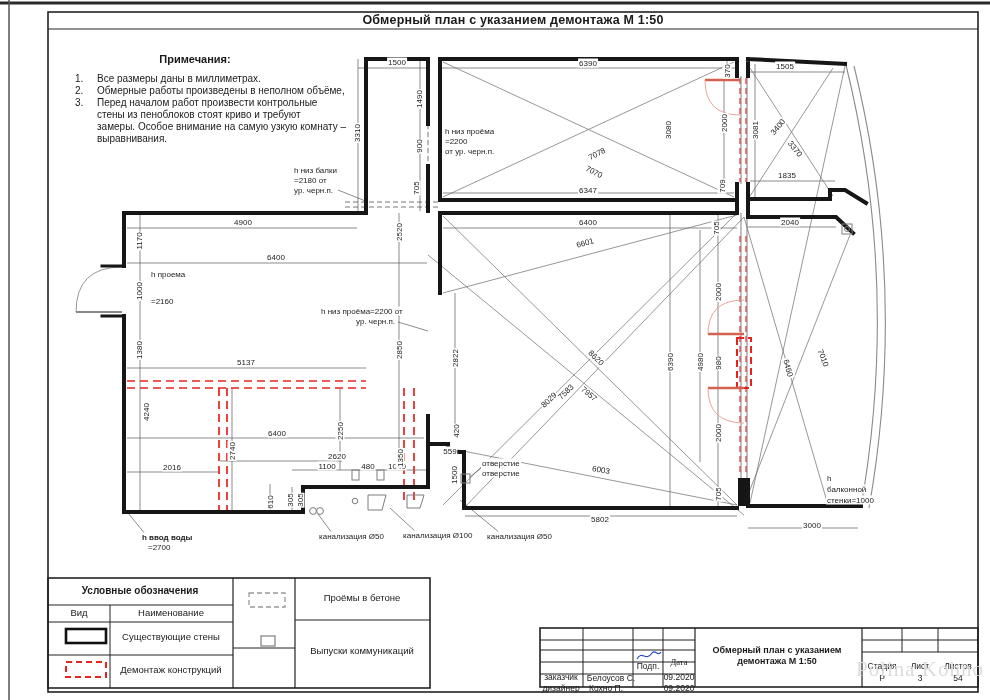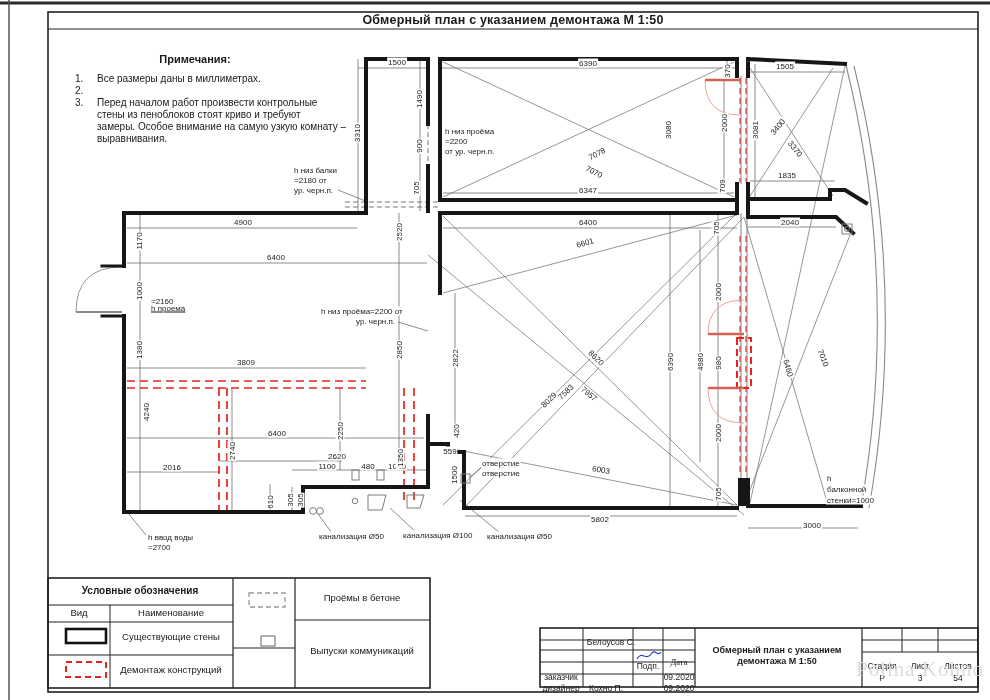--- a/index.html
+++ b/index.html
@@ -211,20 +211,21 @@
   <div class="txt ttl c" style="left:513px;top:20px;">Обмерный план с указанием демонтажа  М 1:50</div>
 
   <div id="notes">
     <div class="txt nhead" style="position:static;text-align:center;width:240px;margin:0 0 8px 0;">Примечания:</div>
     <div class="note-row">
         <span class="note-num">1.</span>
         <span>Все размеры даны в миллиметрах.</span>
       </div>
     <div class="note-row">
         <span class="note-num">2.</span>
+        <span>Обмерные работы произведены в неполном объёме,</span>
       </div>
     <div class="note-row">
         <span class="note-num">3.</span>
         <span>Перед началом работ произвести контрольные</span>
       </div>
     <div class="note-row">
         <span class="note-num"></span>
         <span>стены из пеноблоков стоят криво и требуют</span>
       </div>
     <div class="note-row">
@@ -257,21 +258,21 @@
       <span class="plabel" style="left: 787px; top: 175px; transform: translate(-50%, -50%) rotate(0deg);">1835</span>
       <span class="plabel" style="left: 722px; top: 186px; transform: translate(-50%, -50%) rotate(-90deg);">709</span>
       <span class="plabel" style="left: 243px; top: 222px; transform: translate(-50%, -50%) rotate(0deg);">4900</span>
       <span class="plabel" style="left: 139px; top: 241px; transform: translate(-50%, -50%) rotate(-90deg);">1170</span>
       <span class="plabel" style="left: 276px; top: 257px; transform: translate(-50%, -50%) rotate(0deg);">6400</span>
       <span class="plabel" style="left: 139px; top: 291px; transform: translate(-50%, -50%) rotate(-90deg);">1000</span>
       <span class="plabel" style="left: 139px; top: 350px; transform: translate(-50%, -50%) rotate(-90deg);">1380</span>
       <span class="plabel" style="left: 146px; top: 412px; transform: translate(-50%, -50%) rotate(-90deg);">4240</span>
       <span class="plabel" style="left: 172px; top: 467px; transform: translate(-50%, -50%) rotate(0deg);">2016</span>
       <span class="plabel" style="left: 232px; top: 451px; transform: translate(-50%, -50%) rotate(-90deg);">2740</span>
-      <span class="plabel" style="left: 246px; top: 362px; transform: translate(-50%, -50%) rotate(0deg);">3809</span>
+      <span class="plabel" style="left: 246px; top: 362px; transform: translate(-50%, -50%) rotate(0deg);">5137</span>
       <span class="plabel" style="left: 277px; top: 433px; transform: translate(-50%, -50%) rotate(0deg);">6400</span>
       <span class="plabel" style="left: 340px; top: 431px; transform: translate(-50%, -50%) rotate(-90deg);">2250</span>
       <span class="plabel" style="left: 337px; top: 456px; transform: translate(-50%, -50%) rotate(0deg);">2620</span>
       <span class="plabel" style="left: 327px; top: 466px; transform: translate(-50%, -50%) rotate(0deg);">1100</span>
       <span class="plabel" style="left: 368px; top: 466px; transform: translate(-50%, -50%) rotate(0deg);">480</span>
       <span class="plabel" style="left: 397px; top: 466px; transform: translate(-50%, -50%) rotate(0deg);">1040</span>
       <span class="plabel" style="left: 400px; top: 458px; transform: translate(-50%, -50%) rotate(-90deg);">1350</span>
       <span class="plabel" style="left: 270px; top: 502px; transform: translate(-50%, -50%) rotate(-90deg);">610</span>
       <span class="plabel" style="left: 290px; top: 500px; transform: translate(-50%, -50%) rotate(-90deg);">305</span>
       <span class="plabel" style="left: 300px; top: 500px; transform: translate(-50%, -50%) rotate(-90deg);">305</span>
@@ -299,48 +300,48 @@
       <span class="plabel" style="left: 450px; top: 451px; transform: translate(-50%, -50%) rotate(0deg);">559</span>
       <span class="plabel" style="left: 454px; top: 475px; transform: translate(-50%, -50%) rotate(-90deg);">1500</span>
       <span class="plabel" style="left: 601px; top: 470px; transform: translate(-50%, -50%) rotate(10deg);">6003</span>
       <span class="plabel" style="left: 600px; top: 519px; transform: translate(-50%, -50%) rotate(0deg);">5802</span>
       <span class="plabel ann" style="left: 444px; top: 131px; transform: translate(0px, -50%) rotate(0deg); transform-origin: left center;">h низ проёма</span>
       <span class="plabel ann" style="left: 444px; top: 141px; transform: translate(0px, -50%) rotate(0deg); transform-origin: left center;">=2200</span>
       <span class="plabel ann" style="left: 444px; top: 151px; transform: translate(0px, -50%) rotate(0deg); transform-origin: left center;">от ур. черн.п.</span>
       <span class="plabel ann" style="left: 293px; top: 170px; transform: translate(0px, -50%) rotate(0deg); transform-origin: left center;">h низ балки</span>
       <span class="plabel ann" style="left: 293px; top: 180px; transform: translate(0px, -50%) rotate(0deg); transform-origin: left center;">=2180 от</span>
       <span class="plabel ann" style="left: 293px; top: 190px; transform: translate(0px, -50%) rotate(0deg); transform-origin: left center;">ур. черн.п.</span>
-      <span class="plabel ann" style="left: 150px; top: 308px; transform: translate(0px, -50%) rotate(0deg); transform-origin: left center; text-decoration: underline;">h проема</span>
+      <span class="plabel ann" style="left: 150px; top: 274px; transform: translate(0px, -50%) rotate(0deg); transform-origin: left center;">h проема</span>
       <span class="plabel ann" style="left: 150px; top: 301px; transform: translate(0px, -50%) rotate(0deg); transform-origin: left center;">=2160</span>
       <span class="plabel ann" style="left: 320px; top: 311px; transform: translate(0px, -50%) rotate(0deg); transform-origin: left center;">h низ проёма=2200 от</span>
       <span class="plabel ann" style="left: 355px; top: 321px; transform: translate(0px, -50%) rotate(0deg); transform-origin: left center;">ур. черн.п.</span>
       <span class="plabel ann" style="left: 481px; top: 463px; transform: translate(0px, -50%) rotate(0deg); transform-origin: left center;">отверстие</span>
       <span class="plabel ann" style="left: 481px; top: 473px; transform: translate(0px, -50%) rotate(0deg); transform-origin: left center;">отверстие</span>
-      <span class="plabel ann" style="left: 147px; top: 537px; transform: translate(0px, -50%) rotate(0deg); transform-origin: left center;">h ввод воды</span>
+      <span class="plabel ann" style="left: 141px; top: 537px; transform: translate(0px, -50%) rotate(0deg); transform-origin: left center; font-weight: bold;">h ввод воды</span>
       <span class="plabel ann" style="left: 147px; top: 547px; transform: translate(0px, -50%) rotate(0deg); transform-origin: left center;">=2700</span>
       <span class="plabel ann" style="left: 318px; top: 536px; transform: translate(0px, -50%) rotate(0deg); transform-origin: left center;">канализация Ø50</span>
       <span class="plabel ann" style="left: 402px; top: 535px; transform: translate(0px, -50%) rotate(0deg); transform-origin: left center;">канализация Ø100</span>
       <span class="plabel ann" style="left: 486px; top: 536px; transform: translate(0px, -50%) rotate(0deg); transform-origin: left center;">канализация Ø50</span>
       <span class="plabel ann" style="left: 826px; top: 478px; transform: translate(0px, -50%) rotate(0deg); transform-origin: left center;">h</span>
       <span class="plabel ann" style="left: 826px; top: 489px; transform: translate(0px, -50%) rotate(0deg); transform-origin: left center;">балконной</span>
       <span class="plabel ann" style="left: 826px; top: 500px; transform: translate(0px, -50%) rotate(0deg); transform-origin: left center;">стенки=1000</span>
     </div>
 
   <div class="txt legb c" style="left:140px;top:591px;">Условные обозначения</div>
   <div class="txt leg c" style="left:79px;top:613px;">Вид</div>
   <div class="txt leg c" style="left:171px;top:613px;">Наименование</div>
   <div class="txt leg c" style="left:171px;top:637px;">Существующие стены</div>
   <div class="txt leg c" style="left:171px;top:670px;">Демонтаж конструкций</div>
   <div class="txt leg c" style="left:362px;top:598px;">Проёмы в бетоне</div>
   <div class="txt leg c" style="left:362px;top:651px;">Выпуски коммуникаций</div>
 
   <div class="txt tb c" style="left:648px;top:634px;">Подп.</div>
   <div class="txt tb c" style="left:679px;top:630px;font-family:Liberation Serif, serif;">Дата</div>
   <div class="txt tb c" style="left:561px;top:645px;">заказчик</div>
-  <div class="txt tb c" style="left:607px;top:610px;padding-left:8px;">Белоусов С.</div>
+  <div class="txt tb c" style="left:607px;top:646px;padding-left:8px;">Белоусов С.</div>
   <div class="txt tb c" style="left:679px;top:645px;">09.2020</div>
   <div class="txt tb c" style="left:561px;top:656px;">дизайнер</div>
   <div class="txt tb c" style="left:606px;top:656px;">Кохно П.</div>
   <div class="txt tb c" style="left:679px;top:656px;">09.2020</div>
   <div class="txt tbt c" style="left:777px;top:650px;">Обмерный план с указанием</div>
   <div class="txt tbt c" style="left:777px;top:661px;">демонтажа  М 1:50</div>
   <div class="txt tb c" style="left:882px;top:634px;">Стадия</div>
   <div class="txt tb c" style="left:920px;top:634px;">Лист</div>
   <div class="txt tb c" style="left:958px;top:634px;">Листов</div>
   <div class="txt tb c" style="left:882px;top:646px;">Р</div>

